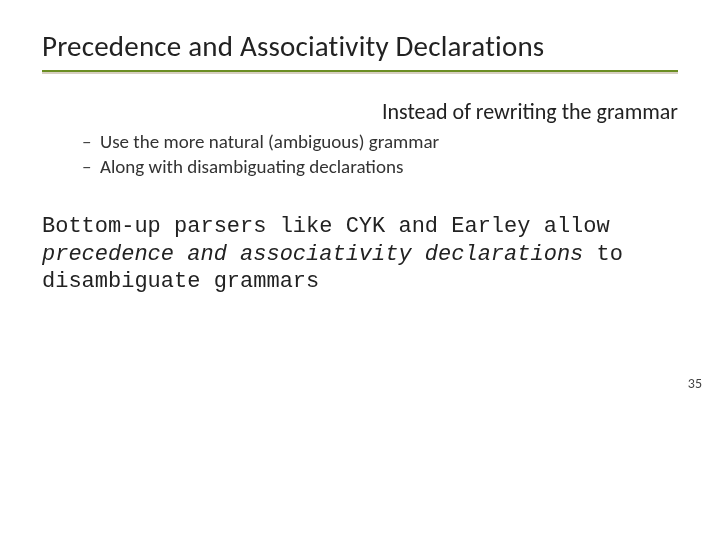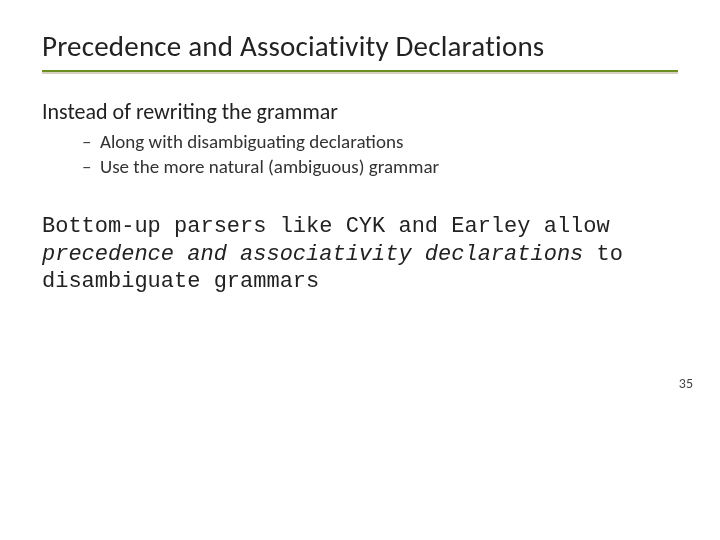--- a/index.html
+++ b/index.html
@@ -52,20 +52,21 @@
   .body {
     font-size: 22px;
     line-height: 1.25;
     color: #222;
   }
   .body p {
     margin: 0 0 18px 0;
   }
   .lead {
     margin-bottom: 4px !important;
+    text-align: right;
   }
   ul.sub {
     list-style: none;
     padding: 0 0 0 40px;
     margin: 2px 0 34px 0;
     font-size: 19px;
     color: #333;
   }
   ul.sub li {
     position: relative;
@@ -81,21 +82,21 @@
   }
   .para2 {
     margin-bottom: 36px !important;
     font-family: Liberation Mono, monospace;
   }
   .italic {
     font-style: italic;
   }
   .pagenum {
     position: absolute;
-    right: 27px;
+    right: 18px;
     bottom: 12px;
     font-size: 14px;
     color: #444;
   }
 </style>
 </head>
 <body>
 
 <div class="slide">
 
@@ -104,22 +105,22 @@
   <div class="rule-wrap">
     <div class="rule-shadow"></div>
     <div class="rule-main"></div>
   </div>
 
   <div class="body">
 
     <p class="lead">Instead of rewriting the grammar</p>
 
     <ul class="sub">
+      <li><span>Use the more natural (ambiguous) grammar</span></li>
       <li><span>Along with disambiguating declarations</span></li>
-      <li><span>Use the more natural (ambiguous) grammar</span></li>
     </ul>
 
     <p class="para2">
       <span>Bottom-up parsers like CYK and Earley allow </span><span class="italic">precedence and associativity declarations</span><span> to disambiguate grammars</span>
     </p>
 
 
   </div>
 
   <div class="pagenum">35</div>

